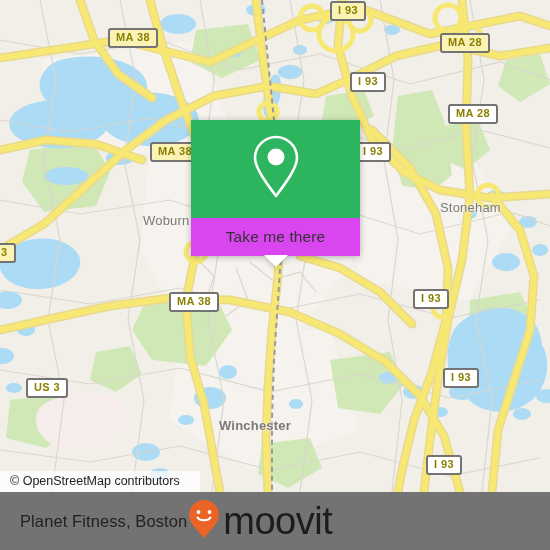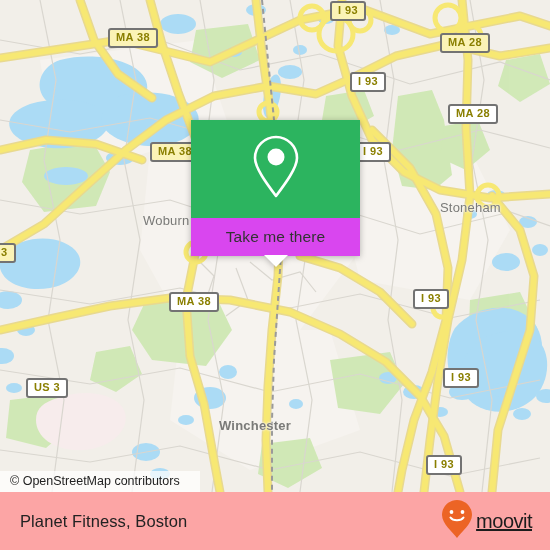--- a/index.html
+++ b/index.html
@@ -112,46 +112,44 @@
     border-top: 12px solid #ffffff;
   }
 
   
   #footer {
     position: absolute;
     left: 0;
     top: 492px;
     width: 550px;
     height: 58px;
-    background: #fca5a5;
+    background: #737373;
     display: flex;
     align-items: center;
-    justify-content: space-between;
     padding: 0 18px 0 20px;
     box-sizing: border-box;
   }
   #place-title {
     font-size: 16.5px;
     color: #222222;
     font-family: "Liberation Sans", sans-serif;
     letter-spacing: .1px;
   }
   #brand {
     display: flex;
     align-items: center;
     gap: 2px;
   }
   #brand-name {
-    font-size: 20px;
+    font-size: 38px;
     color: #1c1c1c;
     font-family: "Liberation Sans", sans-serif;
     font-weight: normal;
     letter-spacing: -0.5px;
     line-height: 30px;
-    text-decoration: underline;
   }
 </style>
 </head>
 <body>
 
 <div id="app">
 
   <div id="map">
 
     <svg width="550" height="492" viewBox="0 0 550 492">

